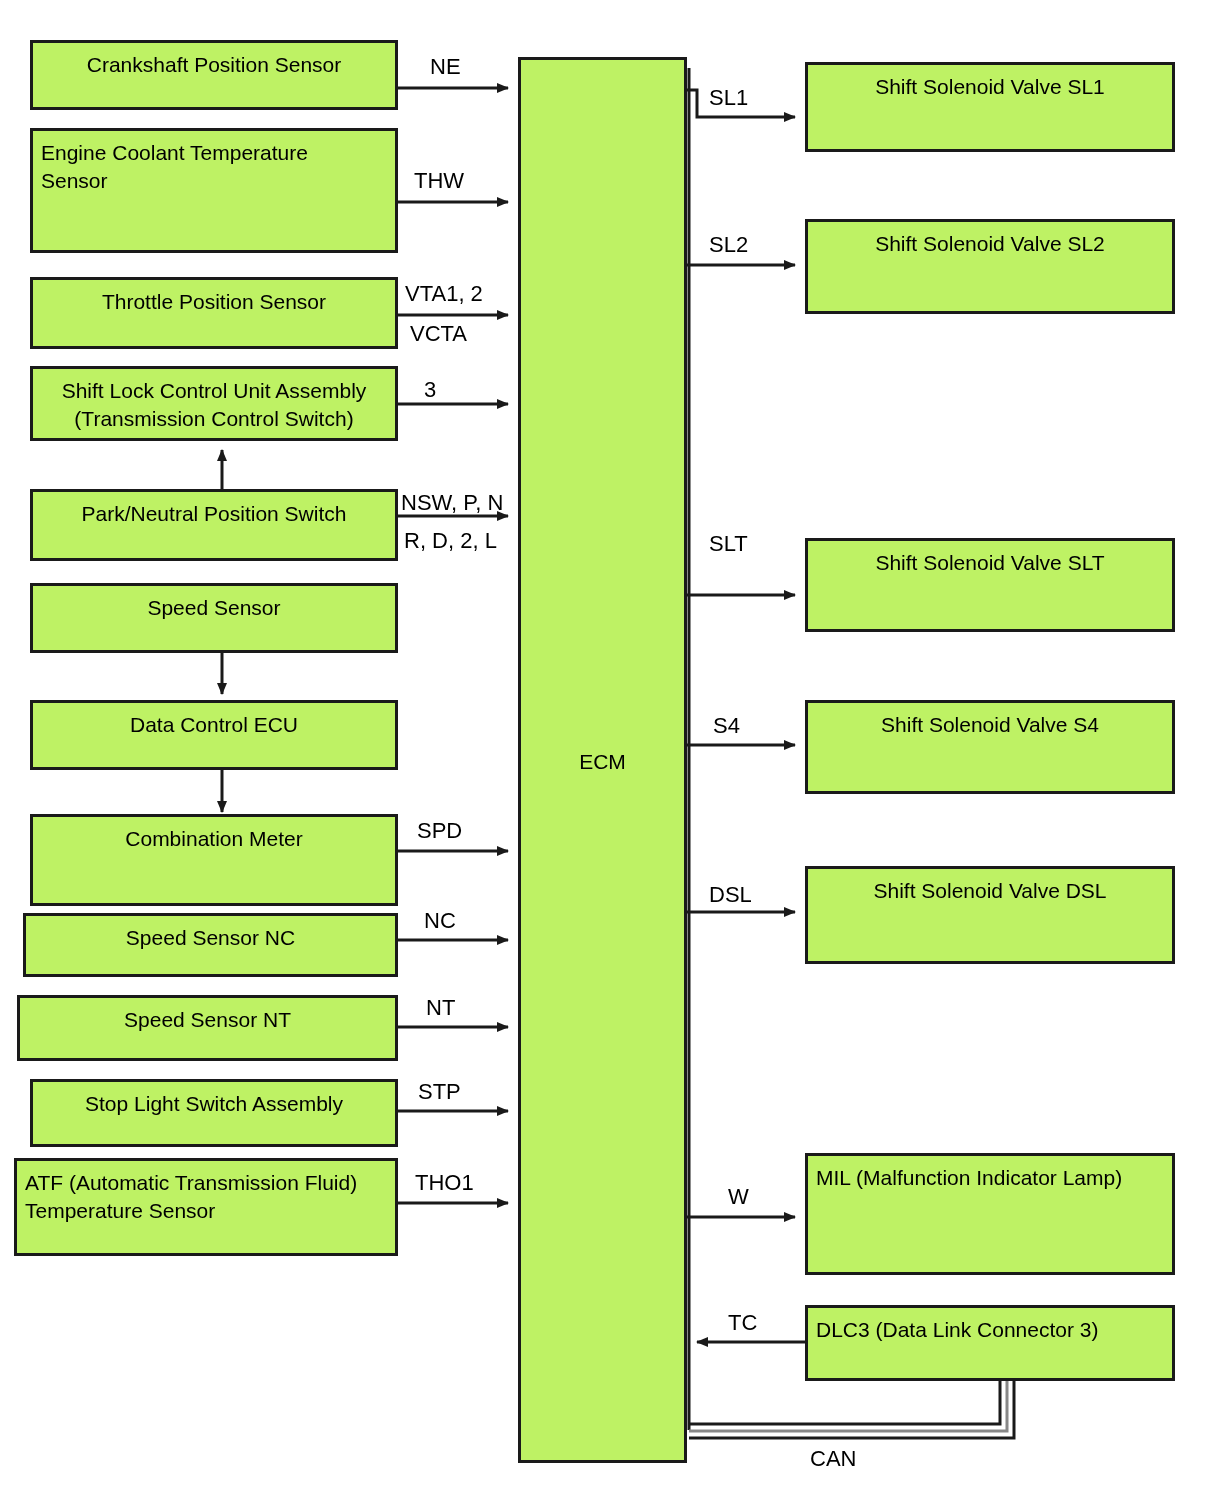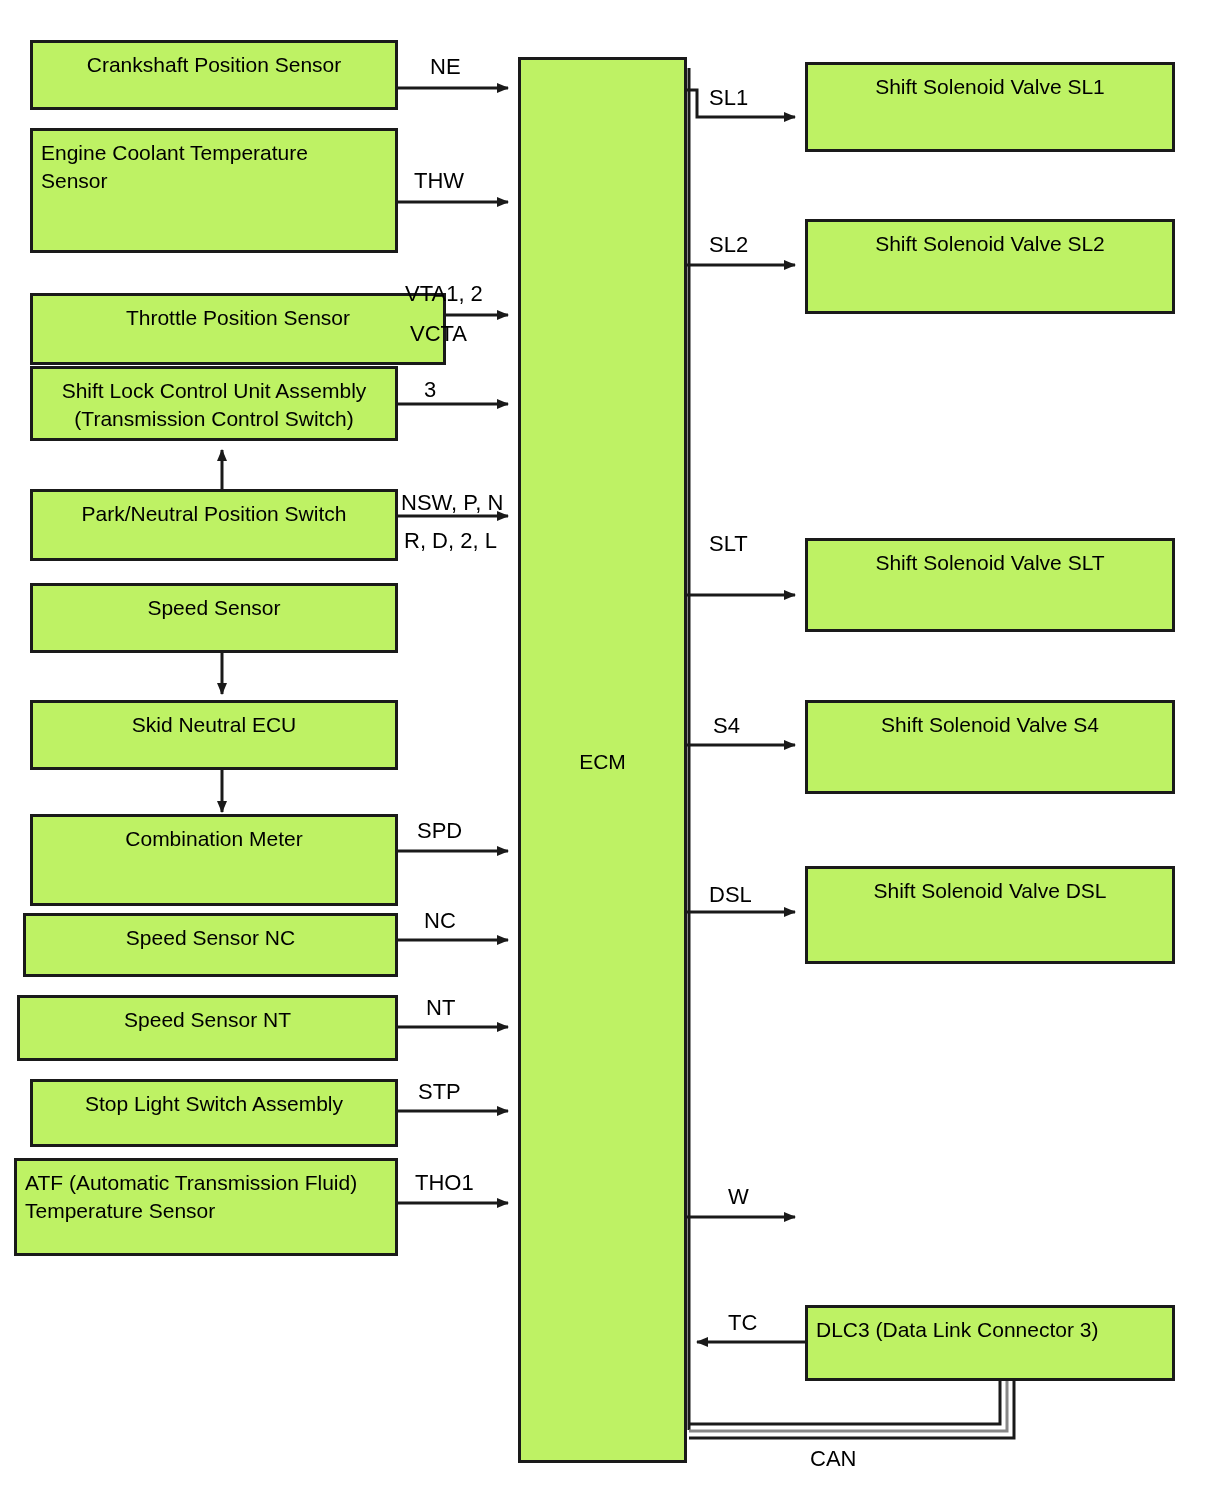--- a/index.html
+++ b/index.html
@@ -142,39 +142,39 @@
 
   <div class="box center" style="left:30px; top:40px; width:368px; height:70px;">
     <div class="txt">Crankshaft Position Sensor</div>
   </div>
 
   <div class="box leftal" style="left:30px; top:128px; width:368px; height:125px;padding-left:10px;">
     <div class="txt">Engine Coolant Temperature
 Sensor</div>
   </div>
 
-  <div class="box center" style="left:30px; top:277px; width:416px; height:72px;margin-top:16px;">
+  <div class="box center" style="left:30px; top:277px; width:368px; height:72px;">
     <div class="txt">Throttle Position Sensor</div>
   </div>
 
   <div class="box center" style="left:30px; top:366px; width:368px; height:75px;">
     <div class="txt">Shift Lock Control Unit Assembly
 (Transmission Control Switch)</div>
   </div>
 
   <div class="box center" style="left:30px; top:489px; width:368px; height:72px;">
     <div class="txt">Park/Neutral Position Switch</div>
   </div>
 
   <div class="box center" style="left:30px; top:583px; width:368px; height:70px;">
     <div class="txt">Speed Sensor</div>
   </div>
 
   <div class="box center" style="left:30px; top:700px; width:368px; height:70px;">
-    <div class="txt">Skid Neutral ECU</div>
+    <div class="txt">Data Control ECU</div>
   </div>
 
   <div class="box center" style="left:30px; top:814px; width:368px; height:92px;">
     <div class="txt">Combination Meter</div>
   </div>
 
   <div class="box center" style="left:23px; top:913px; width:375px; height:64px;">
     <div class="txt">Speed Sensor NC</div>
   </div>
 
@@ -208,20 +208,23 @@
   </div>
 
   <div class="box center" style="left:805px; top:700px; width:370px; height:94px;">
     <div class="txt">Shift Solenoid Valve S4</div>
   </div>
 
   <div class="box center" style="left:805px; top:866px; width:370px; height:98px;">
     <div class="txt">Shift Solenoid Valve DSL</div>
   </div>
 
+  <div class="box leftal" style="left:805px; top:1153px; width:370px; height:122px;">
+    <div class="txt">MIL (Malfunction Indicator Lamp)</div>
+  </div>
 
   <div class="box leftal" style="left:805px; top:1305px; width:370px; height:76px;">
     <div class="txt">DLC3 (Data Link Connector 3)</div>
   </div>
 
   <div class="sig" style="left:430px; top:54px;">NE</div>
   <div class="sig" style="left:414px; top:168px;">THW</div>
   <div class="sig" style="left:405px; top:281px;">VTA1, 2</div>
   <div class="sig" style="left:410px; top:321px;">VCTA</div>
   <div class="sig" style="left:424px; top:377px;">3</div>

